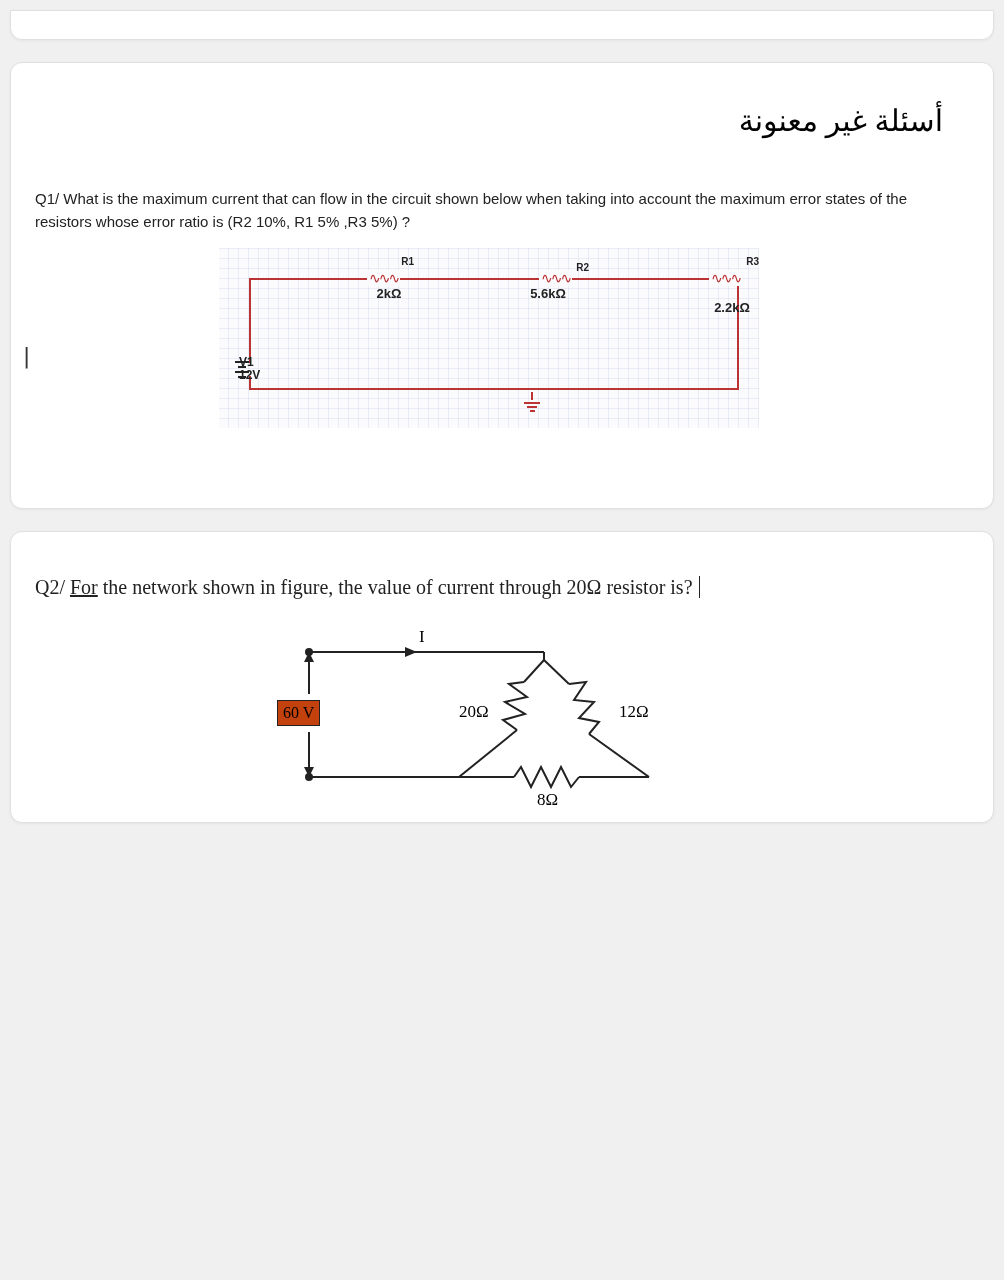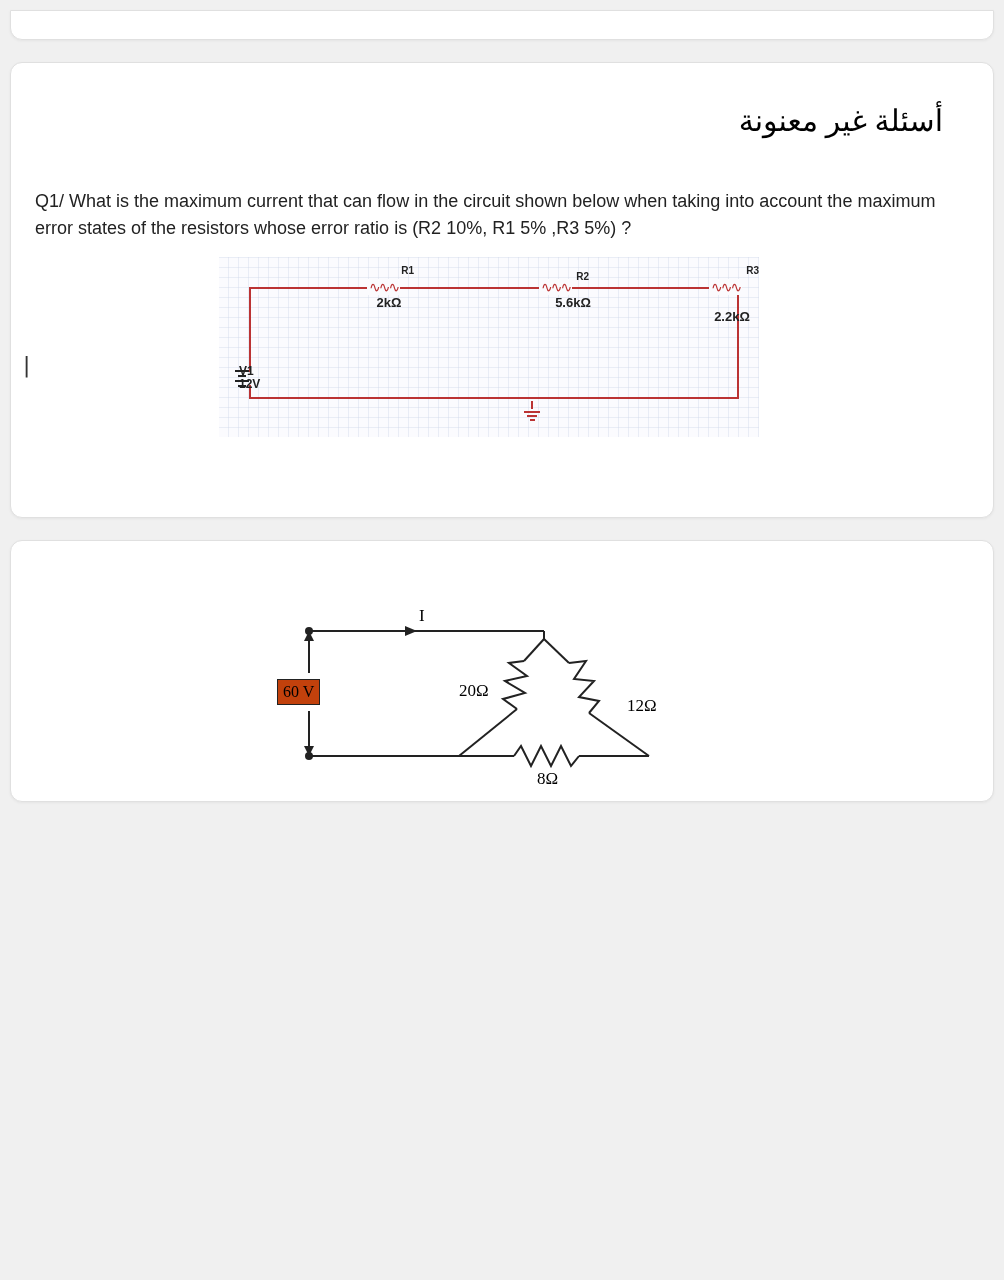--- a/index.html
+++ b/index.html
@@ -24,21 +24,21 @@
     border-top-right-radius: 0;
   }
   .section-title {
     font-size: 30px;
     direction: rtl;
     text-align: right;
     margin-bottom: 50px;
     font-family: 'Times New Roman', serif;
   }
   .q-text {
-    font-size: 18px;
+    font-size: 15px;
     line-height: 1.5;
     color: #222;
     margin-bottom: 15px;
   }
   .q-text.serif {
     font-family: 'Times New Roman', serif;
     font-size: 20px;
   }
   .underline { text-decoration: underline; }
   .cursor-mark {
@@ -171,21 +171,21 @@
       <div class="wire c1-right"></div>
       <div class="wire c1-bottom"></div>
       <div class="wire c1-left2"></div>
 
       <div class="r-label" style="left:145px; top:8px;">R1</div>
       <div class="resistor" style="left:148px; top:22px;">∿∿∿</div>
       <div class="r-val" style="left:145px; top:38px;text-align:center;">2kΩ</div>
 
       <div class="r-label" style="left:320px; top:8px;margin-top:6px;">R2</div>
       <div class="resistor" style="left:320px; top:22px;">∿∿∿</div>
-      <div class="r-val" style="left:329px; top:38px;">5.6kΩ</div>
+      <div class="r-val" style="left:304px; top:38px;">5.6kΩ</div>
 
       <div class="r-label" style="left:490px; top:8px;">R3</div>
       <div class="resistor" style="left:490px; top:22px;">∿∿∿</div>
       <div class="r-val" style="left:488px; top:52px;">2.2kΩ</div>
 
       <div class="vsrc">
         <span>V1</span><br>
         <span>12V</span>
       </div>
       <div class="vsrc-sym" style="left:16px;">
@@ -200,20 +200,23 @@
           <div class="g2"></div>
           <div class="g3"></div>
           <div class="g4"></div>
       </div>
     </div>
   </div>
 
 </div>
 
 <div class="card" style="padding-bottom:10px;">
+  <p class="q-text serif">
+    <span>Q2/ </span><span class="underline">For</span><span> the network shown in figure, the value of current through 20Ω resistor is?</span><span style="border-right:1px solid #222; margin-left:1px;">&nbsp;</span>
+  </p>
 
   <div class="circuit2-wrap">
     <svg width="460" height="190">
 
       <circle cx="55" cy="25" r="4" fill="#222"></circle>
       <circle cx="55" cy="155" r="4" fill="#222"></circle>
 
       <line x1="55" y1="25" x2="55" y2="72" stroke="#222" stroke-width="2"></line>
       <line x1="55" y1="108" x2="55" y2="155" stroke="#222" stroke-width="2"></line>
       <polygon points="55,25 50,35 60,35" fill="#222"></polygon>
@@ -257,16 +260,16 @@
       <polyline points="255,155 262,145 272,165 282,145 292,165 302,145 312,165 320,155" fill="none" stroke="#222" stroke-width="2"></polyline>
       <line x1="320" y1="155" x2="390" y2="155" stroke="#222" stroke-width="2"></line>
 
       <line x1="50" y1="155" x2="200" y2="155" stroke="#222" stroke-width="2"></line>
     </svg>
 
     
     <div class="src-box" style="left:18px; top:78px;">60 V</div>
     <div class="c2-label" style="left:160px; top:5px;">I</div>
     <div class="c2-label" style="left:200px; top:80px;">20Ω</div>
-    <div class="c2-label" style="left:368px; top:80px;margin-top:15px;">12Ω</div>
+    <div class="c2-label" style="left:360px; top:80px;">12Ω</div>
     <div class="c2-label" style="left:278px; top:168px;">8Ω</div>
   </div>
 </div>
 
 </body></html>

